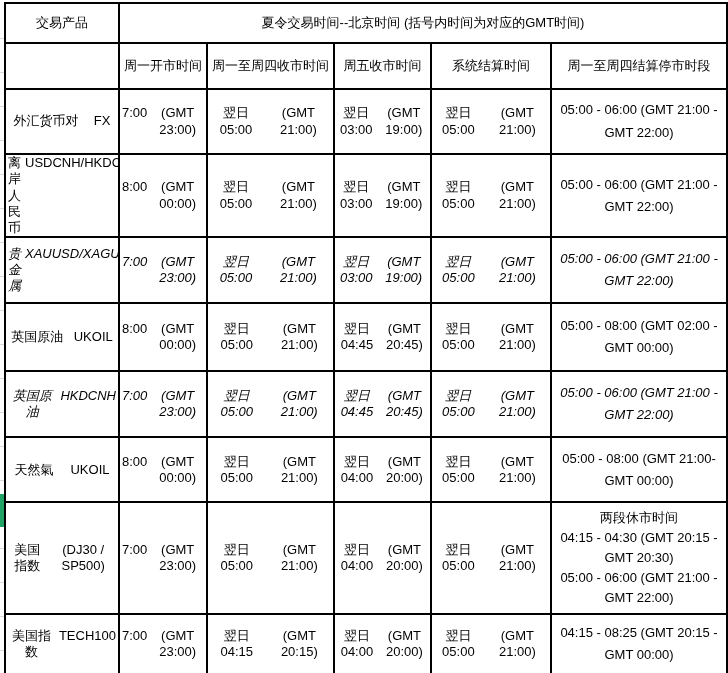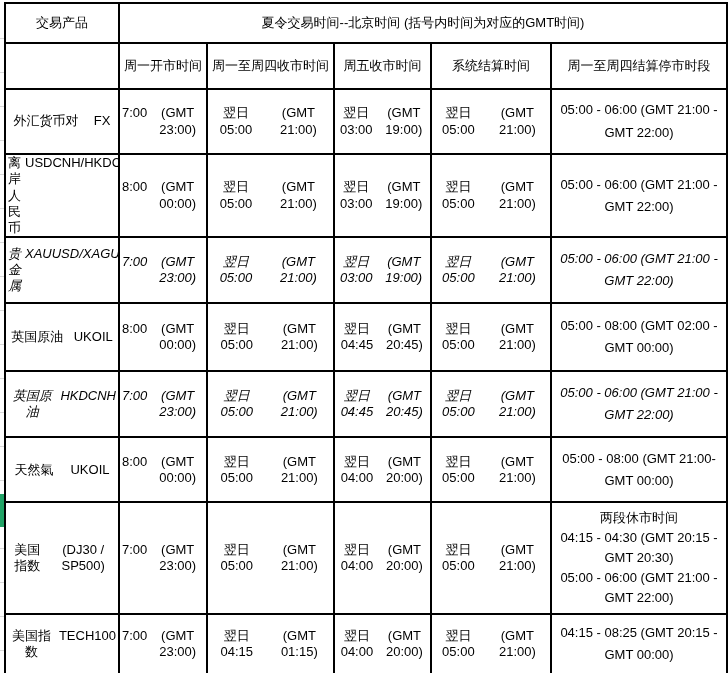--- a/index.html
+++ b/index.html
@@ -335,21 +335,21 @@
           </td>
       <td>
             <div class="two">
         <div>7:00</div>
         <div>(GMT 23:00)</div>
             </div>
           </td>
       <td>
             <div class="two">
         <div>翌日 04:15</div>
-        <div>(GMT 01:15)</div>
+        <div>(GMT 20:15)</div>
             </div>
           </td>
       <td>
             <div class="two">
         <div>翌日 04:00</div>
         <div>(GMT 20:00)</div>
             </div>
           </td>
       <td>
             <div class="two">

